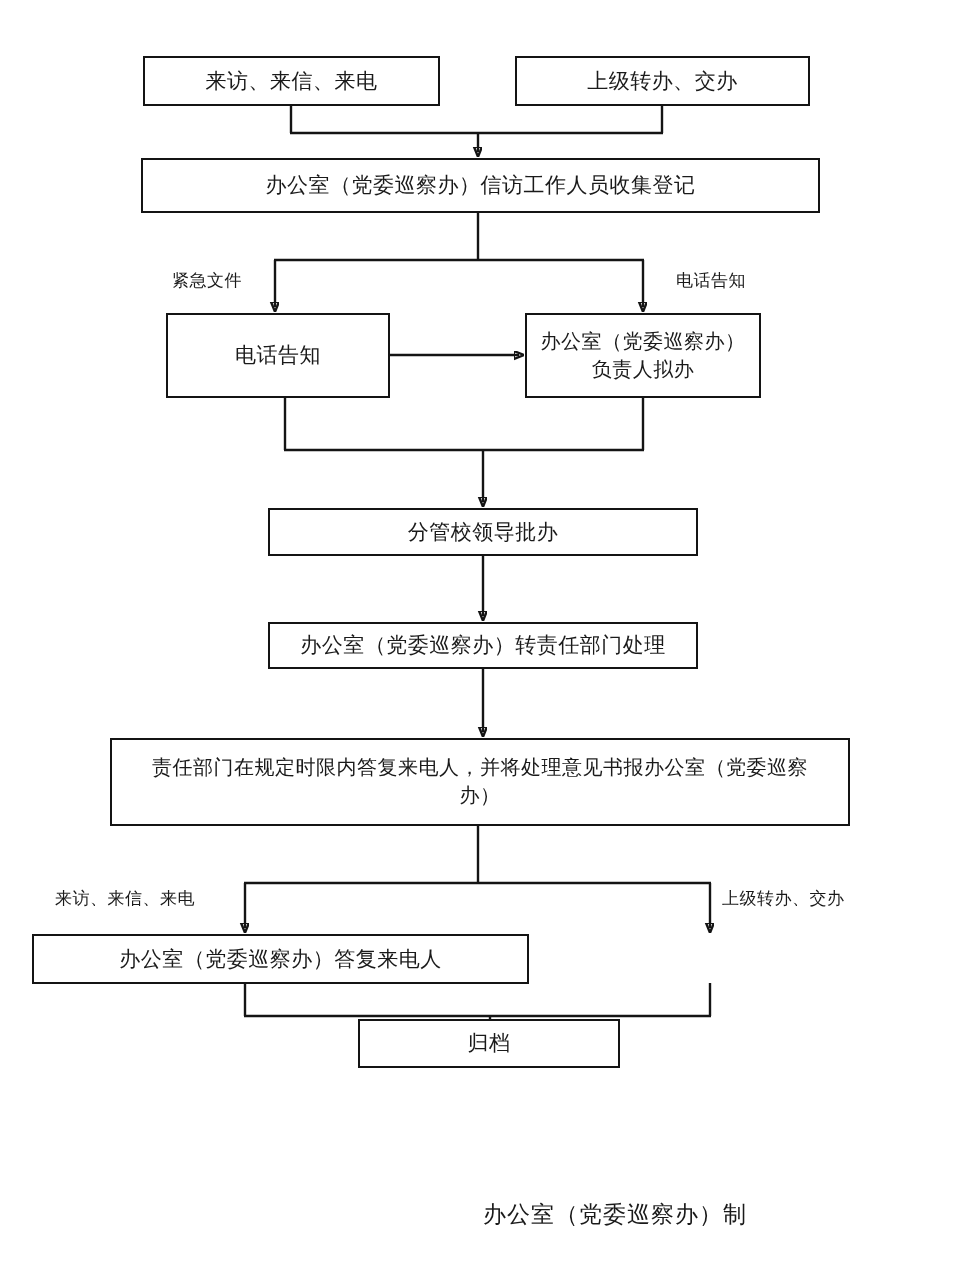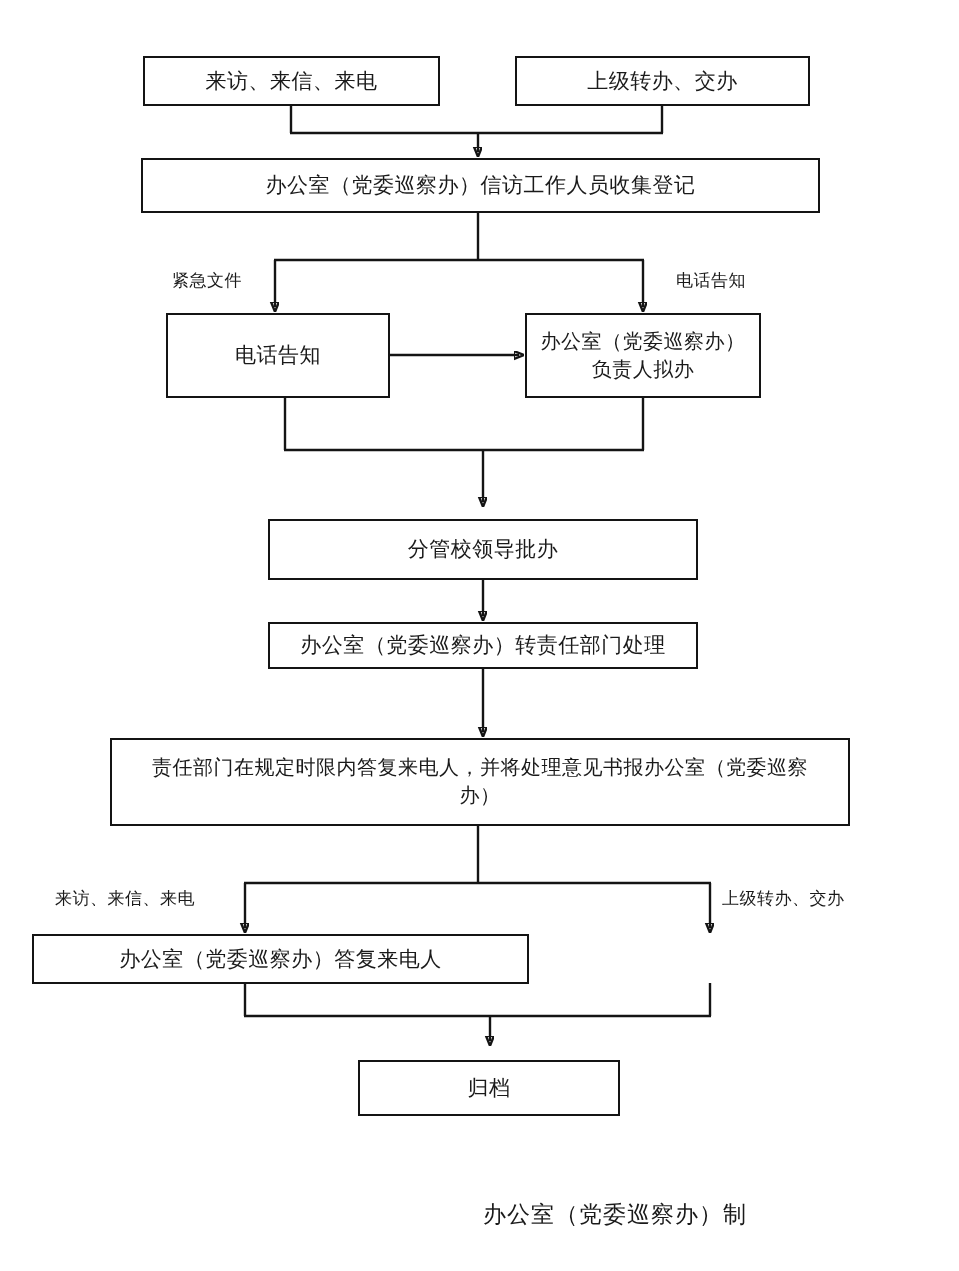--- a/index.html
+++ b/index.html
@@ -118,31 +118,31 @@
 
   <div class="edge-label" style="left:172px; top:272px;">紧急文件</div>
 
   <div class="edge-label" style="left:676px; top:272px;">电话告知</div>
 
   <div class="node-box" style="left:166px; top:313px; width:224px; height:85px;">电话告知</div>
 
   <div class="node-box two-line" style="left:525px; top:313px; width:236px; height:85px;">办公室（党委巡察办）
 负责人拟办</div>
 
-  <div class="node-box" style="left:268px; top:508px; width:430px; height:61px;margin-top:11px;">分管校领导批办</div>
+  <div class="node-box" style="left:268px; top:508px; width:430px; height:48px;">分管校领导批办</div>
 
   <div class="node-box" style="left:268px; top:622px; width:430px; height:47px;">办公室（党委巡察办）转责任部门处理</div>
 
   <div class="node-box two-line" style="left:110px; top:738px; width:740px; height:88px; text-align:center;">责任部门在规定时限内答复来电人，并将处理意见书报办公室（党委巡察
 办）</div>
 
   <div class="edge-label" style="left:55px; top:890px;">来访、来信、来电</div>
 
   <div class="edge-label" style="left:722px; top:890px;">上级转办、交办</div>
 
   <div class="node-box" style="left:32px; top:934px; width:497px; height:50px;">办公室（党委巡察办）答复来电人</div>
 
 
-  <div class="node-box" style="left:358px; top:1060px; width:262px; height:56px;">归档</div>
+  <div class="node-box" style="left:358px; top:1019px; width:262px; height:49px;">归档</div>
 
   <div class="footer-note" style="left:483px; top:1203px;">办公室（党委巡察办）制</div>
 
 </div>
 
 </body></html>

